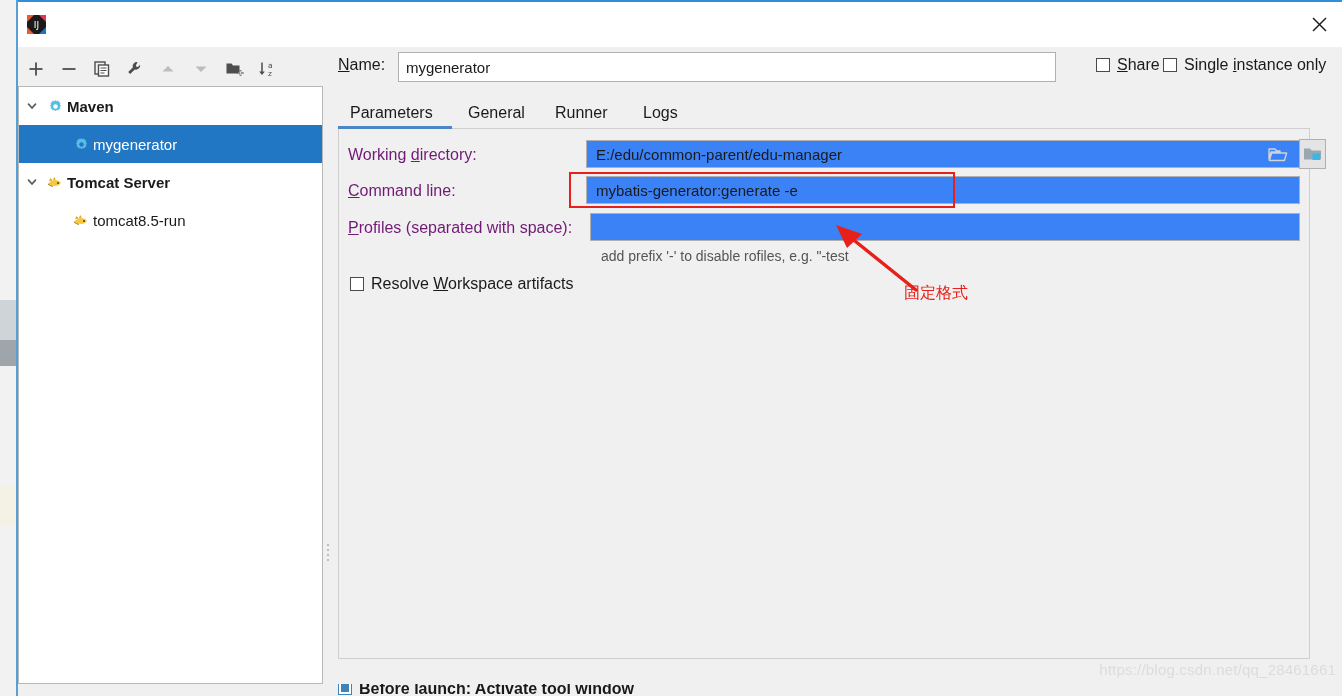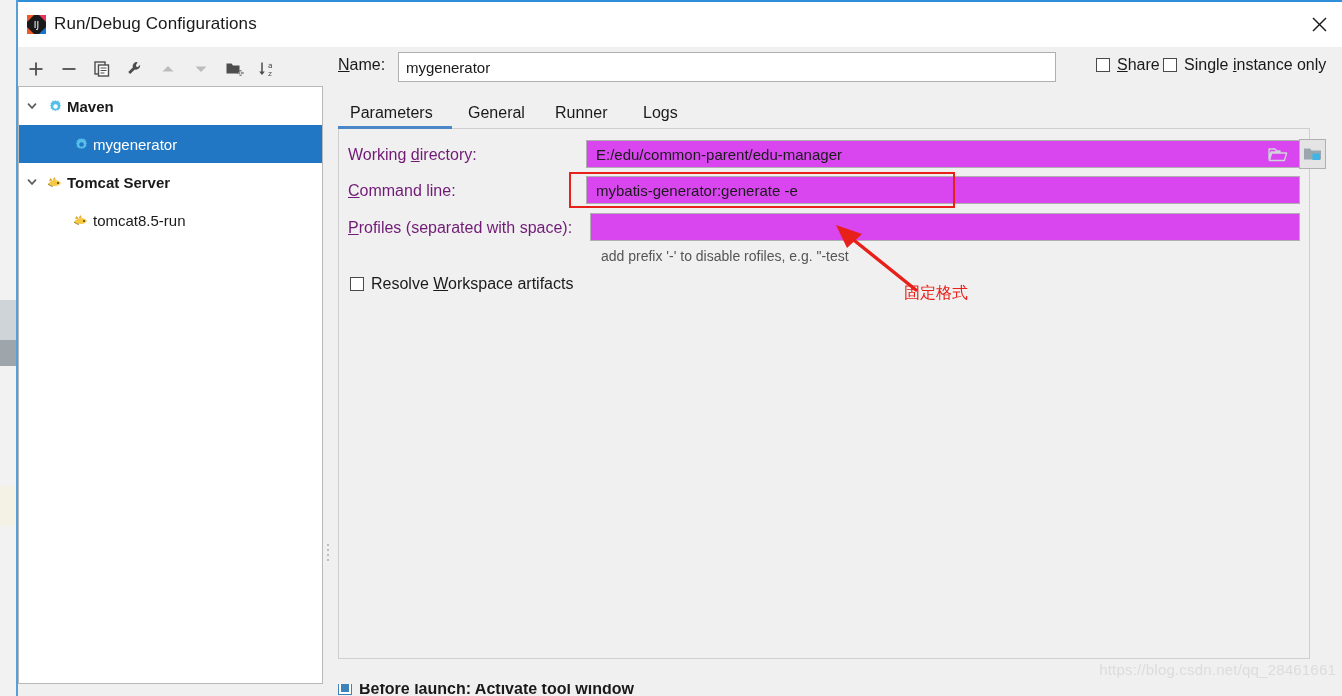--- a/index.html
+++ b/index.html
@@ -118,21 +118,21 @@
   .tabs-baseline { position:absolute; left:338px; top:128px; width:972px; height:1px; background:#cfcfcf; }
 
   
   .form-panel {
     position:absolute; left:338px; top:129px; width:972px; height:530px;
     background:#f0f0f0; border:1px solid #cfcfcf; border-top:none; box-sizing:border-box;
   }
 
   .flabel { position:absolute; font-size:16px; color:#701a75; white-space:nowrap; }
   .ftext {
-    position:absolute; background:#d946ef; border:1px solid #b0b0b0;
+    position:absolute; background:#3b82f6; border:1px solid #b0b0b0;
     font-size:15px; color:#1a1a1a; box-sizing:border-box;
     display:flex; align-items:center; padding-left:9px;text-align:right;
   }
   .hint { position:absolute; font-size:14px; color:#555; white-space:nowrap; }
 
   
   .icon-btn {
     position:absolute; display:flex; align-items:center; justify-content:center; cursor:pointer;
   }
   .mod-btn {
@@ -185,21 +185,20 @@
       <div class="title-icon">
         <svg width="21" height="21" viewBox="0 0 21 21">
           <rect x="1" y="1" width="19" height="19" fill="#1a1a1a"></rect>
           <path d="M1 1 L8 1 L1 8 Z" fill="#f05a28"></path>
           <path d="M20 1 L20 8 L13 1 Z" fill="#e8345c"></path>
           <path d="M1 20 L1 13 L8 20 Z" fill="#f05a28"></path>
           <path d="M20 20 L13 20 L20 13 Z" fill="#1874d2"></path>
           <text x="10.5" y="14" font-size="9" fill="#ffffff" text-anchor="middle" font-family="DejaVu Sans, sans-serif">IJ</text>
         </svg>
       </div>
-      <div class="title-text">Run/Debug Configurations</div>
       <div class="close-btn">
         <svg width="17" height="17" viewBox="0 0 17 17">
           <line x1="2" y1="2" x2="15" y2="15" stroke="#1a1a1a" stroke-width="1.4"></line>
           <line x1="15" y1="2" x2="2" y2="15" stroke="#1a1a1a" stroke-width="1.4"></line>
         </svg>
       </div>
     </div>
 
     <div class="toolbar">
       <div class="tb-btn" style="left:6px">

